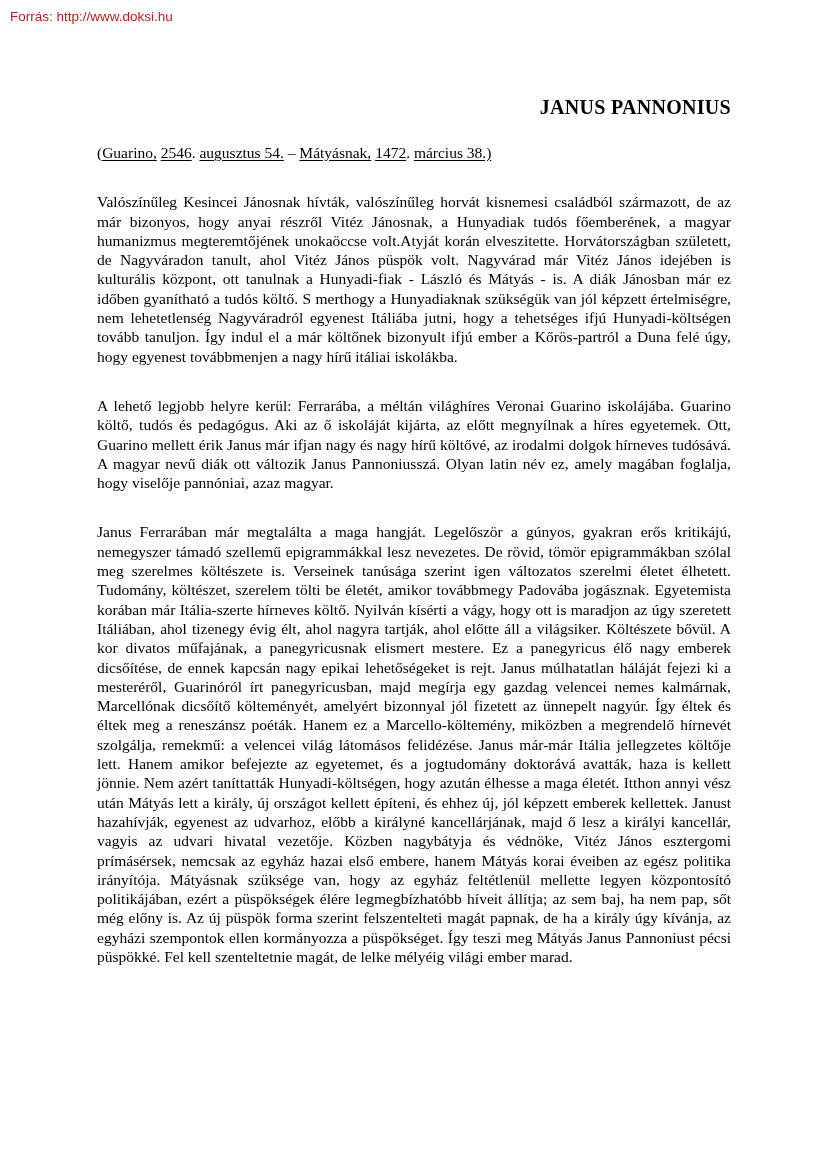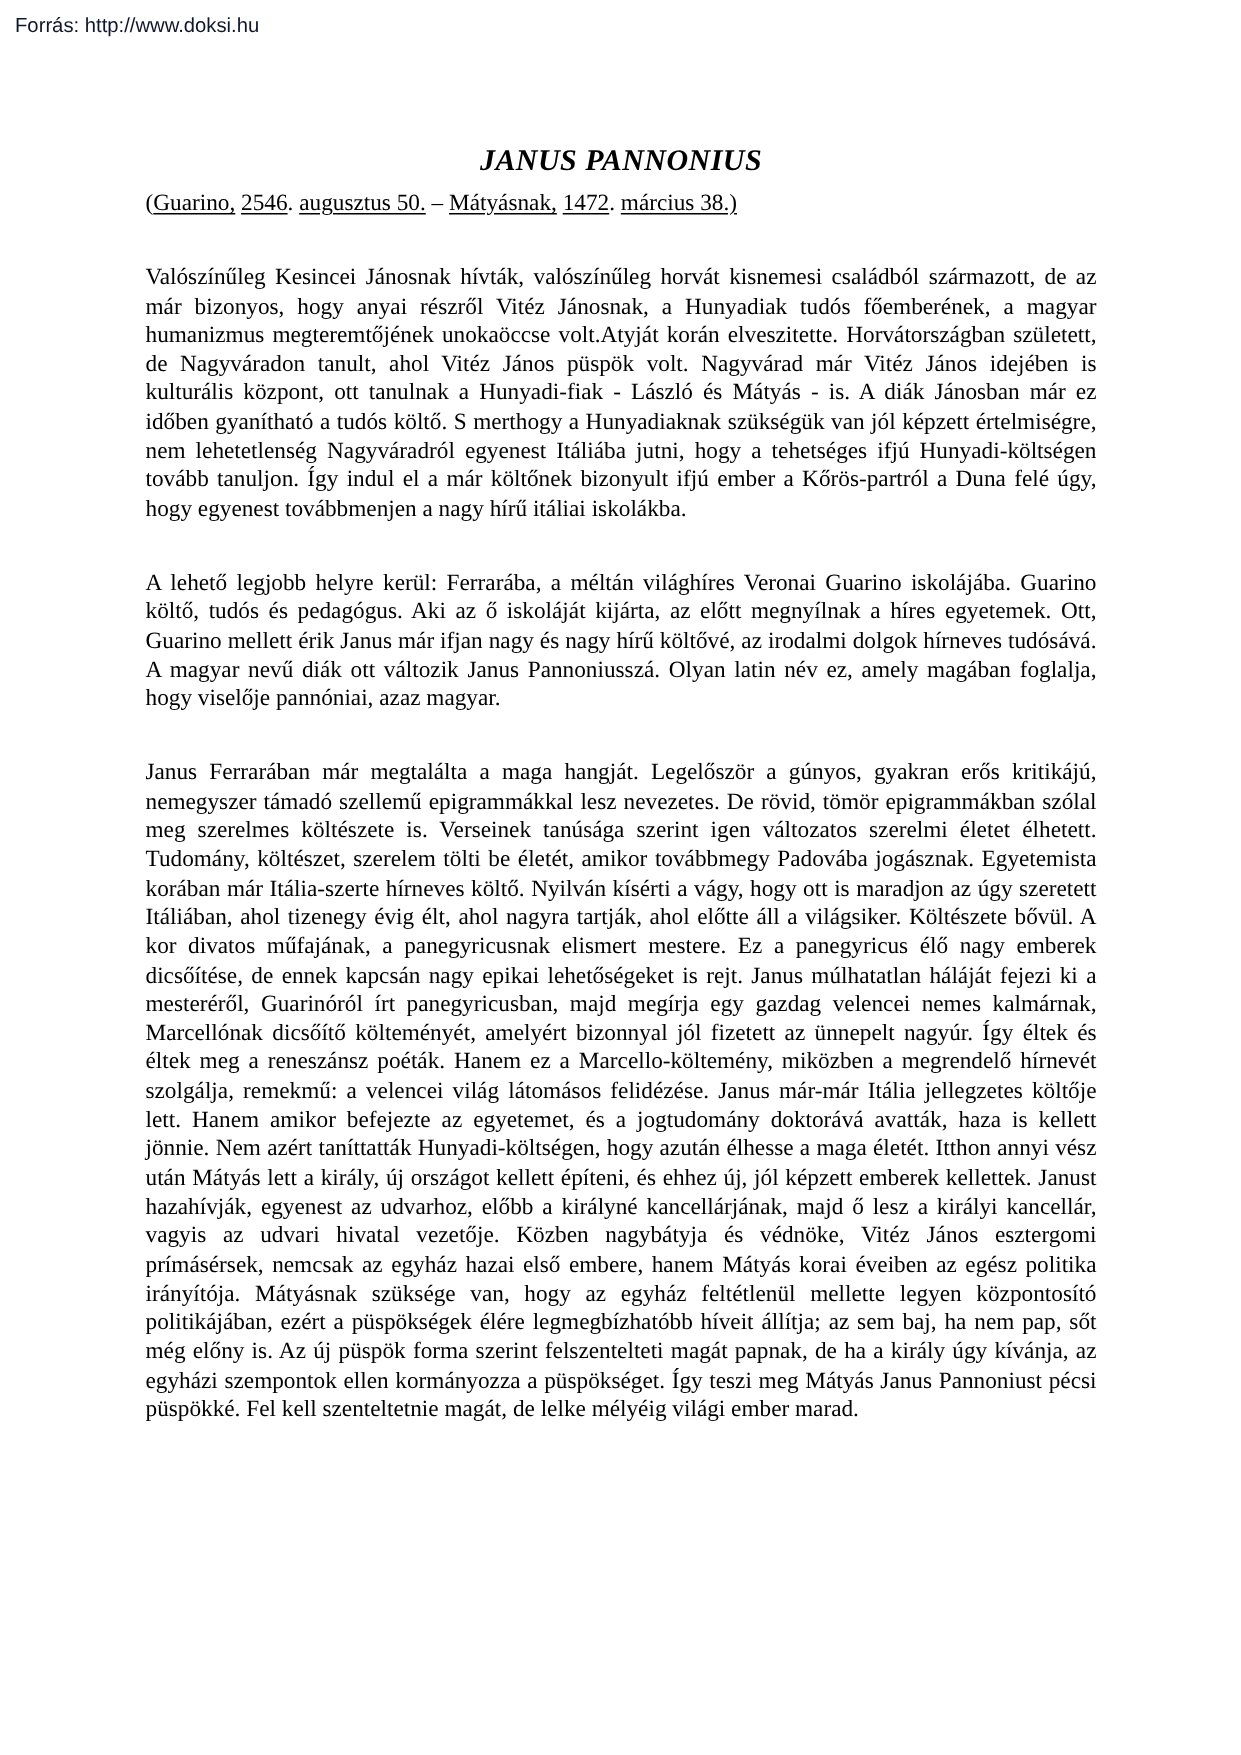--- a/index.html
+++ b/index.html
@@ -15,36 +15,35 @@
     color: #000000;
     font-family: "Liberation Serif", "DejaVu Serif", serif;
     overflow: hidden;
   }
   .source-line {
     position: absolute;
     top: 9px;
     left: 10px;
     font-family: "Liberation Sans", "DejaVu Sans", sans-serif;
     font-size: 13.5px;
-    color: #0f172a;
+    color: #b91c1c;
     white-space: nowrap;
   }
   .content {
     position: absolute;
     left: 97px;
     top: 96px;
     width: 634px;
   }
   .doc-title {
-    margin: 0 0 7px 0;
+    margin: 0 0 24px 0;
     font-size: 20px;
     font-weight: bold;
-    text-align: center;
+    text-align: right;
     letter-spacing: 0.3px;
-    font-style: italic;
   }
   .subtitle {
     margin: 0;
     font-size: 15.5px;
     line-height: 19.3px;
     white-space: normal;
   }
   .subtitle span.u {
     text-decoration: underline;
     text-underline-offset: 2px;
@@ -66,21 +65,21 @@
 <body>
 
 <div class="page">
 
   <div class="source-line">Forrás: http://www.doksi.hu</div>
 
   <div class="content">
 
     <h1 class="doc-title">JANUS PANNONIUS</h1>
 
-    <p class="subtitle"><span>(</span><span class="u">Guarino,</span><span> </span><span class="u">2546</span><span>. </span><span class="u">augusztus 50.</span><span> – </span><span class="u">Mátyásnak,</span><span> </span><span class="u">1472</span><span>. </span><span class="u">március 38.)</span></p>
+    <p class="subtitle"><span>(</span><span class="u">Guarino,</span><span> </span><span class="u">2546</span><span>. </span><span class="u">augusztus 54.</span><span> – </span><span class="u">Mátyásnak,</span><span> </span><span class="u">1472</span><span>. </span><span class="u">március 38.)</span></p>
 
     <div class="body-text">
         <p>Valószínűleg Kesincei Jánosnak hívták, valószínűleg horvát kisnemesi családból származott, de az már bizonyos, hogy anyai részről Vitéz Jánosnak, a Hunyadiak tudós főemberének, a magyar humanizmus megteremtőjének unokaöccse volt.Atyját korán elveszitette. Horvátországban született, de Nagyváradon tanult, ahol Vitéz János püspök volt. Nagyvárad már Vitéz János idejében is kulturális központ, ott tanulnak a Hunyadi-fiak - László és Mátyás - is. A diák Jánosban már ez időben gyanítható a tudós költő. S merthogy a Hunyadiaknak szükségük van jól képzett értelmiségre, nem lehetetlenség Nagyváradról egyenest Itáliába jutni, hogy a tehetséges ifjú Hunyadi-költségen tovább tanuljon. Így indul el a már költőnek bizonyult ifjú ember a Kőrös-partról a Duna felé úgy, hogy egyenest továbbmenjen a nagy hírű itáliai iskolákba.</p>
         <p>A lehető legjobb helyre kerül: Ferrarába, a méltán világhíres Veronai Guarino iskolájába. Guarino költő, tudós és pedagógus. Aki az ő iskoláját kijárta, az előtt megnyílnak a híres egyetemek. Ott, Guarino mellett érik Janus már ifjan nagy és nagy hírű költővé, az irodalmi dolgok hírneves tudósává. A magyar nevű diák ott változik Janus Pannoniusszá. Olyan latin név ez, amely magában foglalja, hogy viselője pannóniai, azaz magyar.</p>
         <p>Janus Ferrarában már megtalálta a maga hangját. Legelőször a gúnyos, gyakran erős kritikájú, nemegyszer támadó szellemű epigrammákkal lesz nevezetes. De rövid, tömör epigrammákban szólal meg szerelmes költészete is. Verseinek tanúsága szerint igen változatos szerelmi életet élhetett. Tudomány, költészet, szerelem tölti be életét, amikor továbbmegy Padovába jogásznak. Egyetemista korában már Itália-szerte hírneves költő. Nyilván kísérti a vágy, hogy ott is maradjon az úgy szeretett Itáliában, ahol tizenegy évig élt, ahol nagyra tartják, ahol előtte áll a világsiker. Költészete bővül. A kor divatos műfajának, a panegyricusnak elismert mestere. Ez a panegyricus élő nagy emberek dicsőítése, de ennek kapcsán nagy epikai lehetőségeket is rejt. Janus múlhatatlan háláját fejezi ki a mesteréről, Guarinóról írt panegyricusban, majd megírja egy gazdag velencei nemes kalmárnak, Marcellónak dicsőítő költeményét, amelyért bizonnyal jól fizetett az ünnepelt nagyúr. Így éltek és éltek meg a reneszánsz poéták. Hanem ez a Marcello-költemény, miközben a megrendelő hírnevét szolgálja, remekmű: a velencei világ látomásos felidézése. Janus már-már Itália jellegzetes költője lett. Hanem amikor befejezte az egyetemet, és a jogtudomány doktorává avatták, haza is kellett jönnie. Nem azért taníttatták Hunyadi-költségen, hogy azután élhesse a maga életét. Itthon annyi vész után Mátyás lett a király, új országot kellett építeni, és ehhez új, jól képzett emberek kellettek. Janust hazahívják, egyenest az udvarhoz, előbb a királyné kancellárjának, majd ő lesz a királyi kancellár, vagyis az udvari hivatal vezetője. Közben nagybátyja és védnöke, Vitéz János esztergomi prímásérsek, nemcsak az egyház hazai első embere, hanem Mátyás korai éveiben az egész politika irányítója. Mátyásnak szüksége van, hogy az egyház feltétlenül mellette legyen központosító politikájában, ezért a püspökségek élére legmegbízhatóbb híveit állítja; az sem baj, ha nem pap, sőt még előny is. Az új püspök forma szerint felszentelteti magát papnak, de ha a király úgy kívánja, az egyházi szempontok ellen kormányozza a püspökséget. Így teszi meg Mátyás Janus Pannoniust pécsi püspökké. Fel kell szenteltetnie magát, de lelke mélyéig világi ember marad.</p>
       </div>
 
   </div>
 </div>
 

